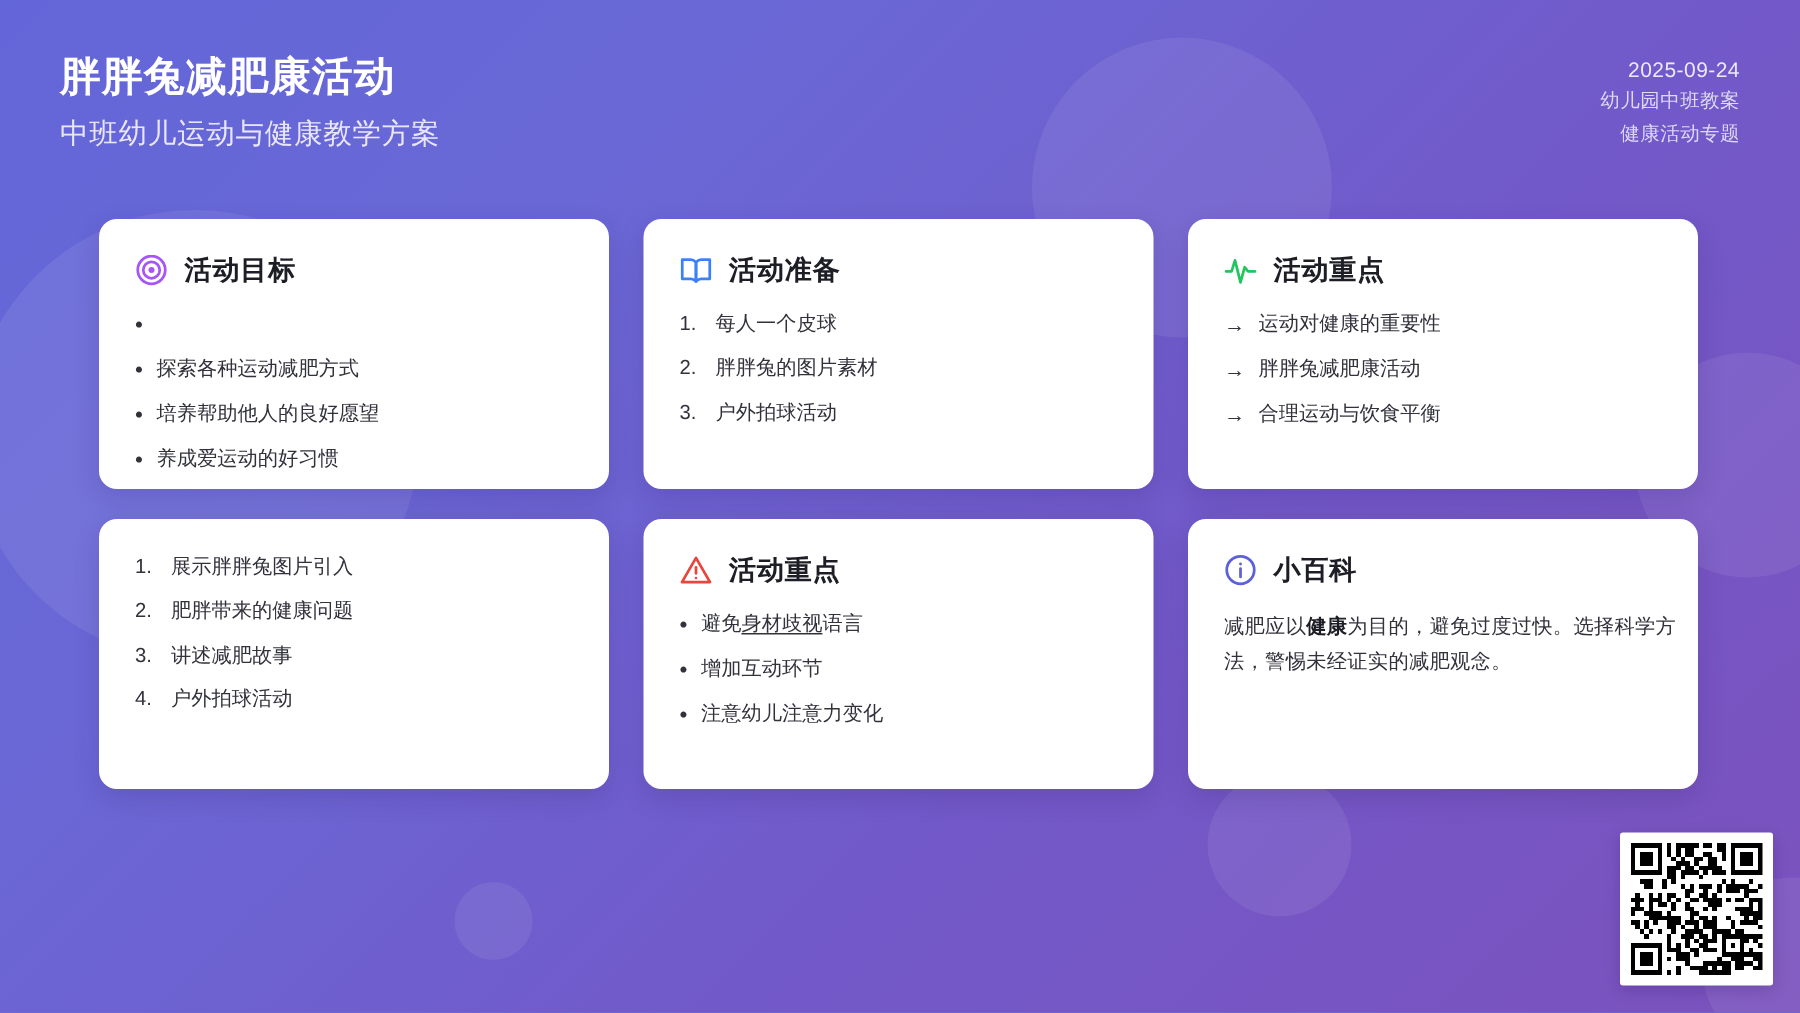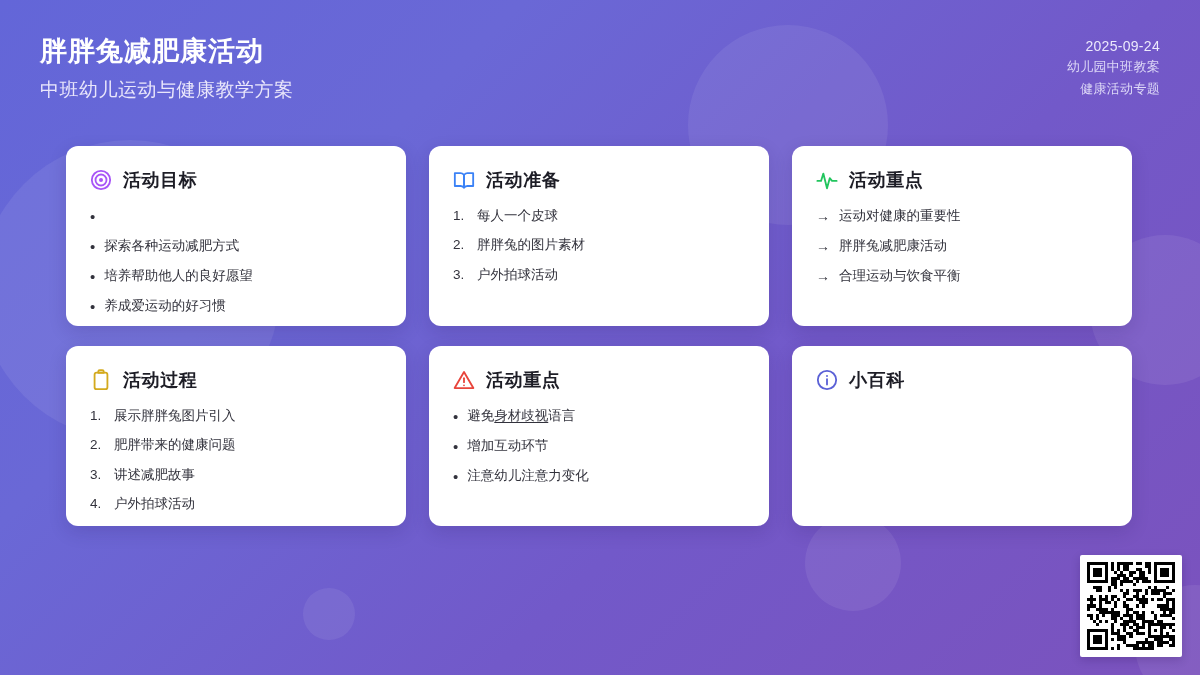--- a/index.html
+++ b/index.html
@@ -209,27 +209,20 @@
             <span class="marker arrow">→</span>
             <span class="item-text">胖胖兔减肥康活动</span>
           </li>
           <li>
             <span class="marker arrow">→</span>
             <span class="item-text">合理运动与饮食平衡</span>
           </li>
         </ul>
       </div>
       <div class="card">
-        <div class="card-head">
-          <svg class="card-icon" viewBox="0 0 24 24">
-            <rect x="5" y="4" width="14" height="18" rx="2.2" stroke="#d4aa1e" fill="none" stroke-width="2" stroke-linecap="round" stroke-linejoin="round"></rect>
-            <path d="M9 4.2V3a1.6 1.6 0 0 1 1.6-1.6h2.8A1.6 1.6 0 0 1 15 3v1.2z" stroke="#d4aa1e" fill="none" stroke-width="2" stroke-linecap="round" stroke-linejoin="round"></path>
-          </svg>
-          <div class="card-title">活动过程</div>
-        </div>
         <ol class="items">
           <li>
             <span class="marker num">1.</span>
             <span class="item-text">展示胖胖兔图片引入</span>
           </li>
           <li>
             <span class="marker num">2.</span>
             <span class="item-text">肥胖带来的健康问题</span>
           </li>
           <li>
@@ -268,20 +261,21 @@
       </div>
       <div class="card">
         <div class="card-head">
           <svg class="card-icon" viewBox="0 0 24 24">
             <circle cx="12" cy="12" r="10" stroke="#5b61d6" fill="none" stroke-width="2" stroke-linecap="round" stroke-linejoin="round"></circle>
             <path d="M12 11v6" stroke="#5b61d6" fill="none" stroke-width="2" stroke-linecap="round" stroke-linejoin="round"></path>
             <circle cx="12" cy="7.6" r="1.05" fill="#5b61d6" stroke="none"></circle>
           </svg>
           <div class="card-title">小百科</div>
         </div>
+        <div class="para">减肥应以<b>健康</b>为目的，避免过度过快。选择科学方法，警惕未经证实的减肥观念。</div>
       </div>
     </div>
 
   <div class="qr-box">
     <svg viewBox="0 0 29 29" shape-rendering="crispEdges">
       <rect width="29" height="29" fill="#ffffff"></rect>
       <g fill="#000000" id="qr-cells">
           <rect x="0" y="0" width="1" height="1"></rect>
           <rect x="1" y="0" width="1" height="1"></rect>
           <rect x="2" y="0" width="1" height="1"></rect>

